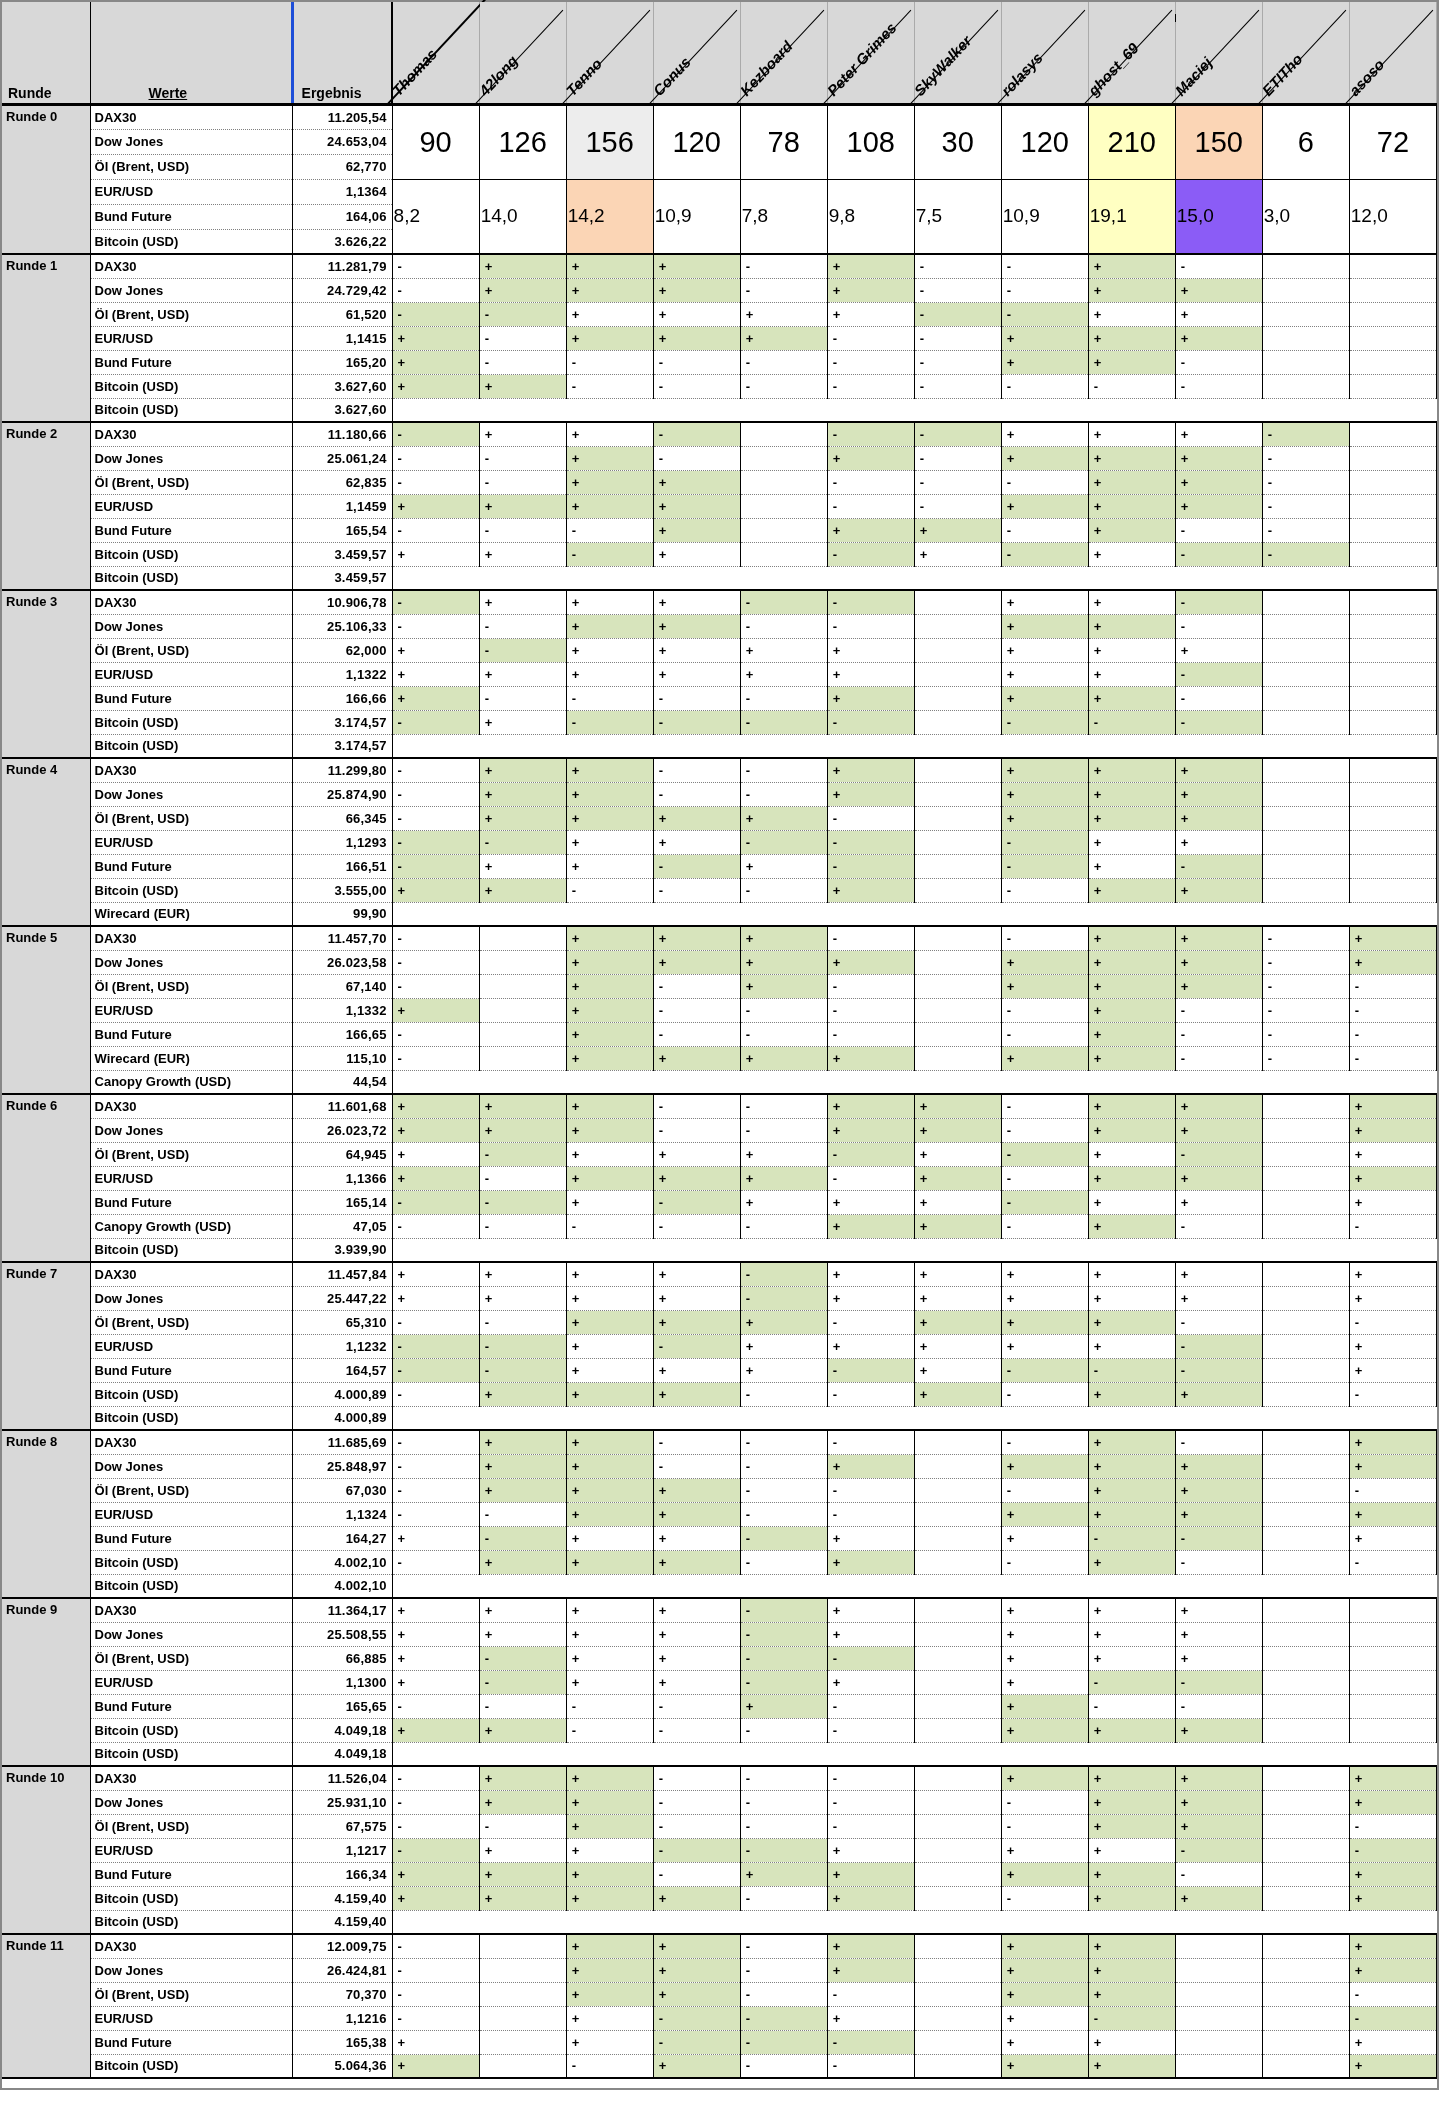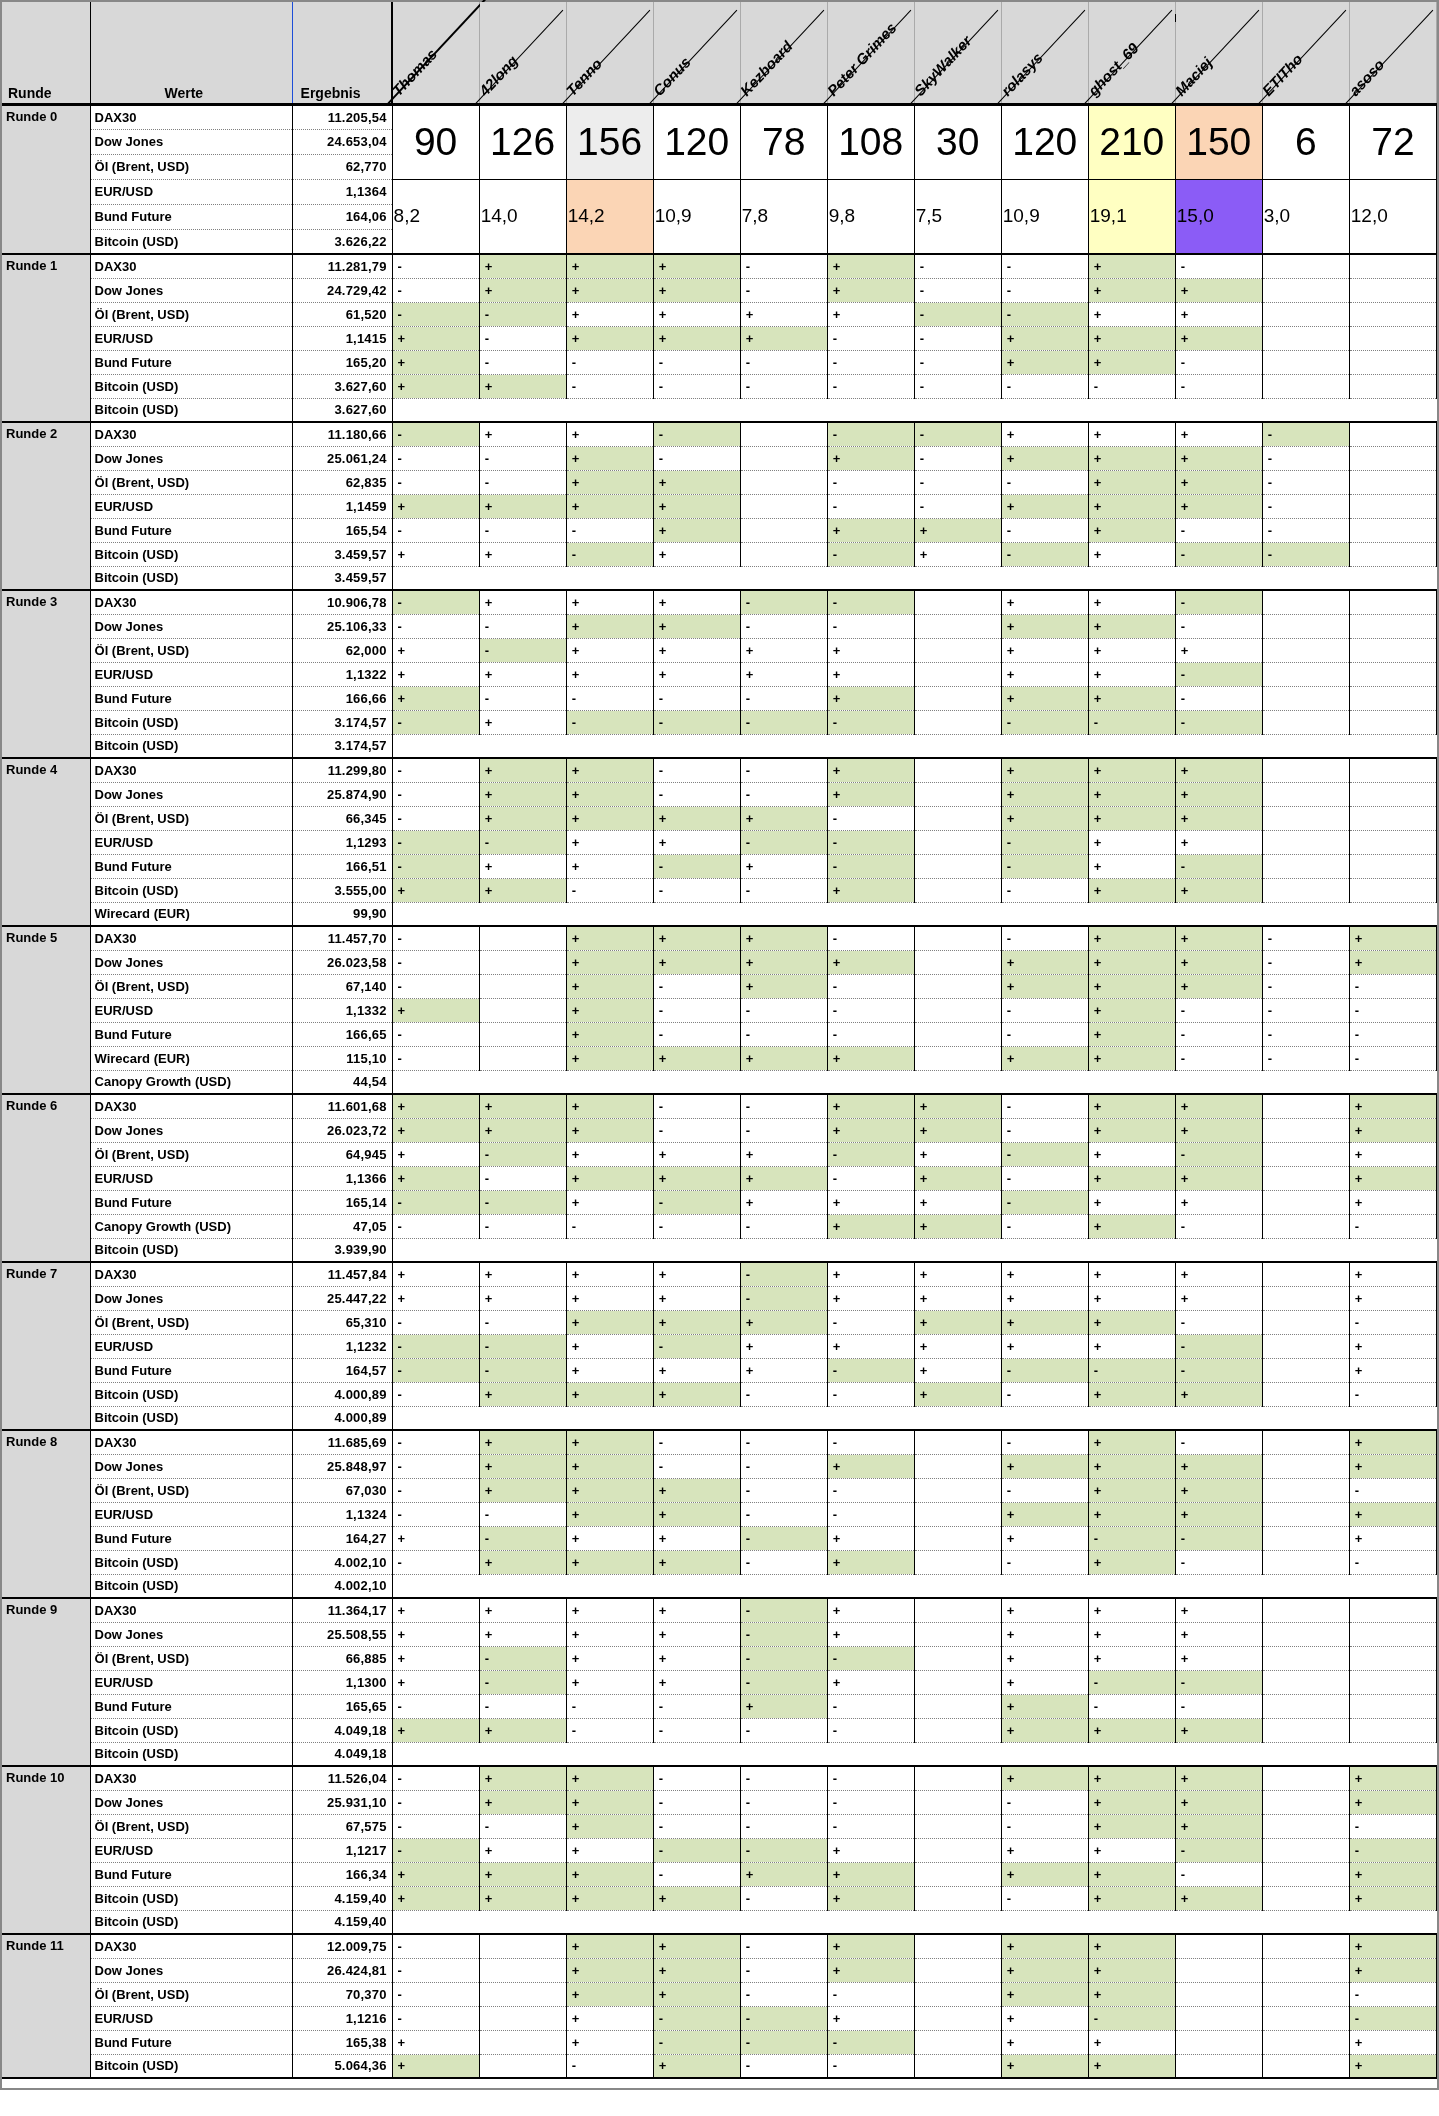--- a/index.html
+++ b/index.html
@@ -6,21 +6,21 @@
   #frame{position:relative;width:1439px;border:2px solid #888;box-sizing:border-box;
          font-family:"Liberation Sans",sans-serif;background:#fff;}
   table{border-collapse:collapse;table-layout:fixed;width:1435px;}
   col.c-runde{width:88px}col.c-werte{width:202px}col.c-erg{width:100px}col.c-p{width:87px}
   th,td{box-sizing:border-box;overflow:hidden;}
 
   
   tr.hdr th{background:#d8d8d8;height:102px;position:relative;vertical-align:bottom;
             border-bottom:3px solid #000;font-size:14px;text-align:left;}
   th.h-runde{border-right:1px solid #000;padding:0 0 2px 6px;margin-top:28px;}
-  th.h-werte{border-right:1px solid #1d4ed8;padding:0 0 2px 74px;}
+  th.h-werte{border-right:3px solid #1d4ed8;padding:0 0 2px 58px;text-decoration:underline;}
   th.h-erg{border-right:2px solid #000;padding:0 4px 2px 8px;}
   th.h-p{border-right:1px solid #aaa;overflow:visible;}
   .pname{position:absolute;left:8px;bottom:4px;transform:rotate(-47deg);
          transform-origin:left bottom;white-space:nowrap;font-weight:bold;
          font-style:italic;font-size:15px;}
   .diag{position:absolute;left:-4px;bottom:-1px;width:128px;height:1px;background:#000;
         transform:rotate(-47deg);transform-origin:left bottom;}
   .diag.thick{height:2px;width:150px;}
   #teilnehmer{position:absolute;top:6px;left:1098px;font-weight:bold;font-size:15px;}
 
@@ -29,21 +29,21 @@
      font-size:13px;vertical-align:middle;}
   tr.rstart td{border-top:2px solid #000;}
   td.runde{background:#d8d8d8;font-weight:bold;vertical-align:top;padding:3px 8px 0 4px;
            border-bottom:none;}
   td.werte{font-weight:bold;padding-left:4px;}
   td.erg{text-align:right;padding-right:5px;font-weight:600;letter-spacing:.2px;}
   td.p0{border-left:1px solid #000;}
   td.sign{padding-left:5px;font-weight:600;}
   td.g{background:#d7e4bc;}
   td.closing{background:#fff;border-right:none;}
-  td.score{text-align:center;font-size:39px;font-weight:500;border-bottom:1px solid #000;}
+  td.score{text-align:center;font-size:29px;font-weight:500;border-bottom:1px solid #000;}
   td.score2{text-align:left;font-size:19px;font-weight:500;}
   tr.r0row td{height:25px;}
   tr.foot td{height:10px;border-right:none;border-bottom:none;}
 </style>
 </head>
 <body>
 
 <div id="frame">
   <div id="teilnehmer">Teilnehmer</div>
   <table>

